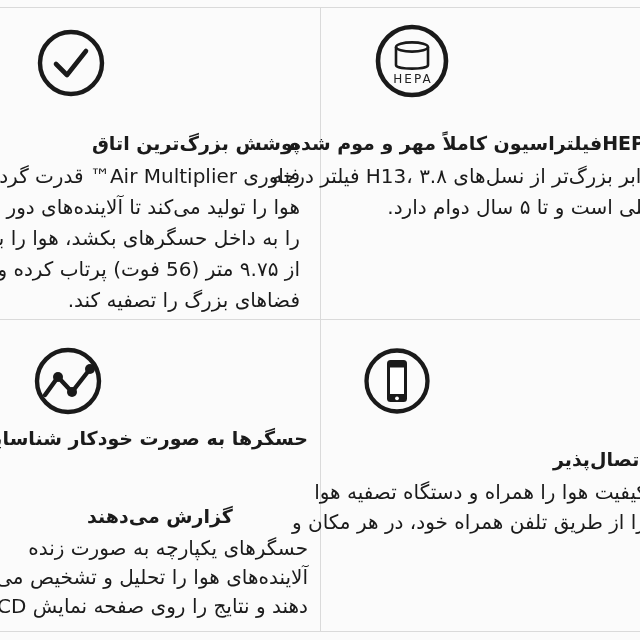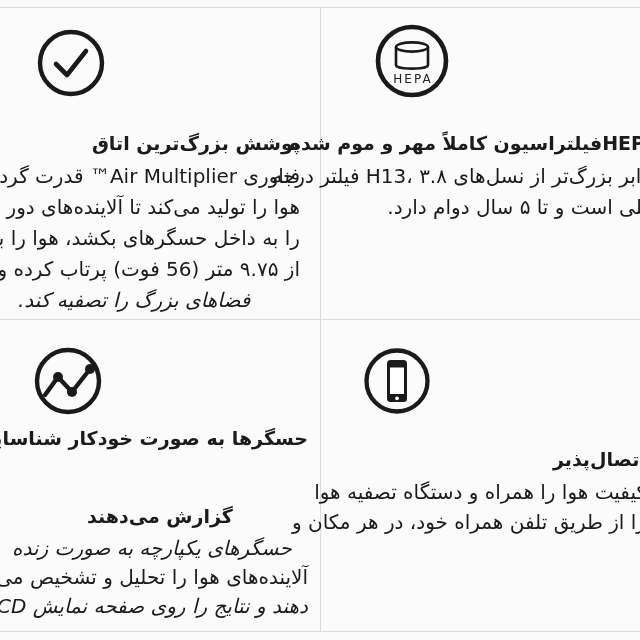--- a/index.html
+++ b/index.html
@@ -23,21 +23,21 @@
   .hline{
     font-weight:bold;font-size:19px;line-height:30px;
     white-space:nowrap;direction:rtl;
   }
   .bline{
     font-size:20px;line-height:31px;
     white-space:nowrap;direction:rtl;
   }
   .ar{text-align:right;}
   .al{text-align:center;margin-top:48px;}
-  .ac{text-align:left;font-style:italic;}
+  .ac{text-align:right;}
   .gap{height:3px;}
   svg text{font-family:"DejaVu Sans", sans-serif;}
 </style>
 </head>
 <body>
 
 <div id="stage">
 
   <div class="divider" id="div-top"></div>
   <div class="divider" id="div-mid-h"></div>

